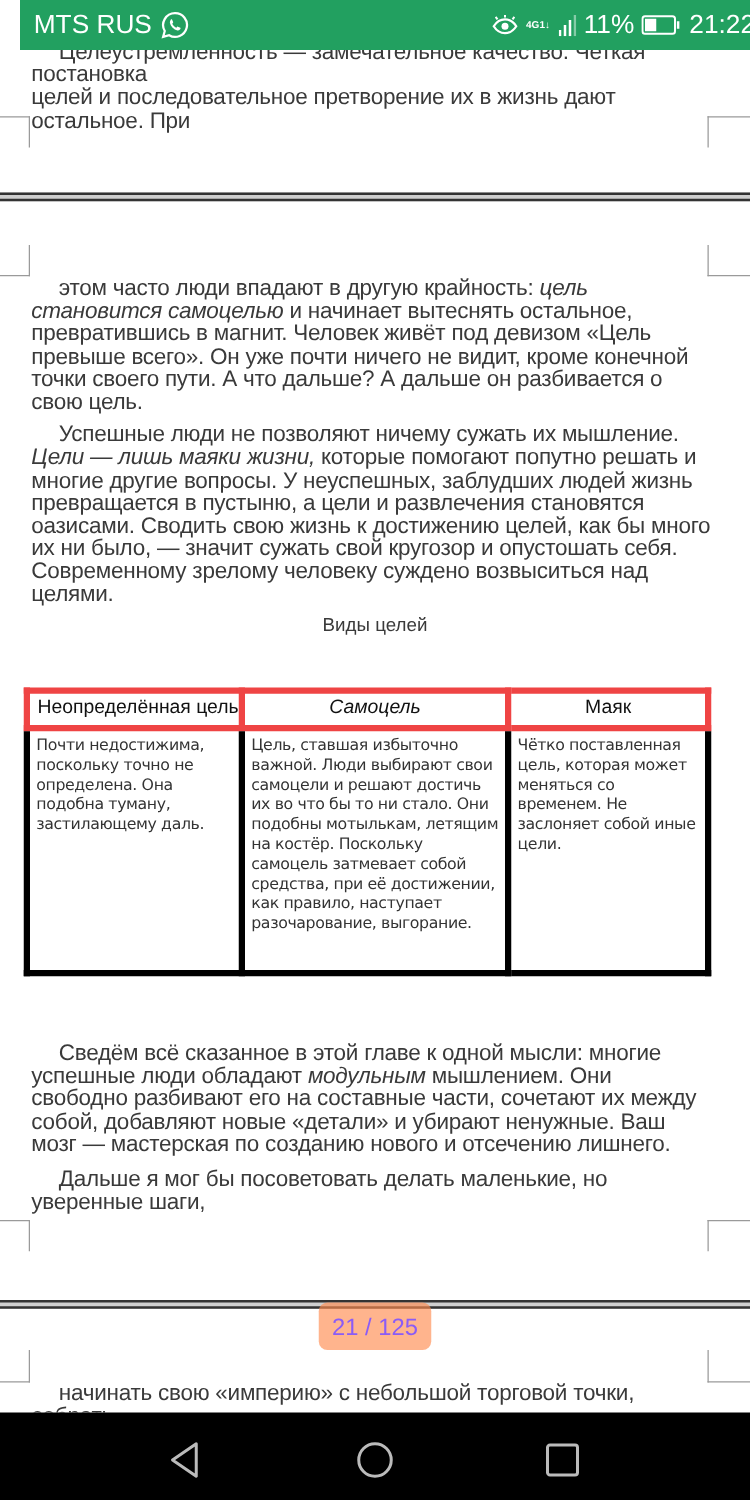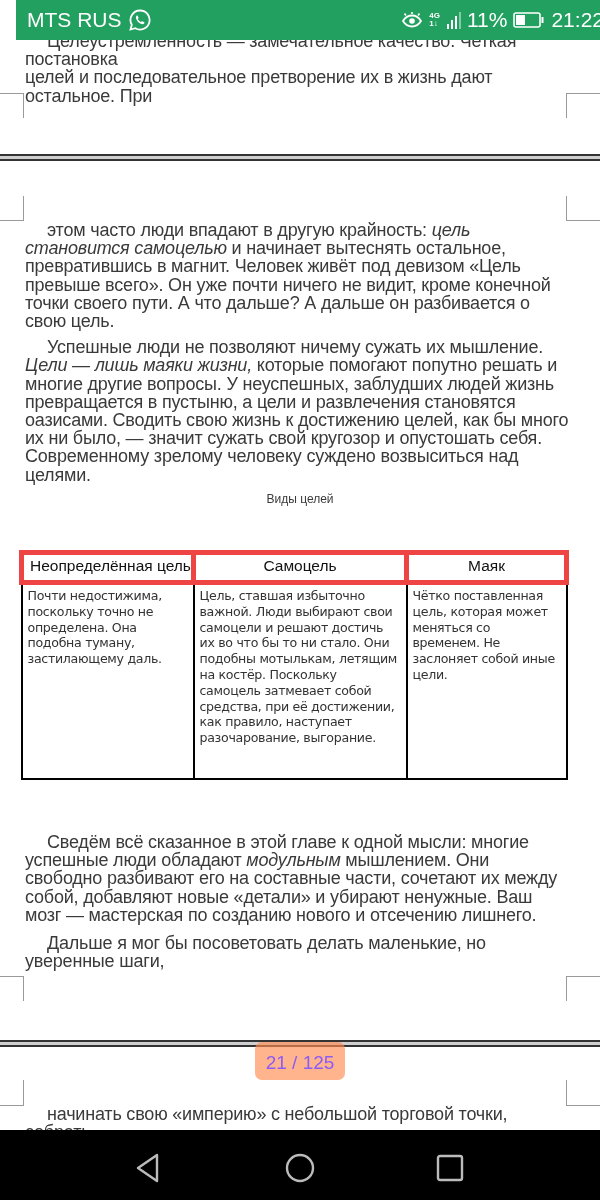--- a/index.html
+++ b/index.html
@@ -5,38 +5,38 @@
   * { box-sizing: border-box; margin: 0; padding: 0; }
   html, body { width: 600px; height: 1200px; overflow: hidden; background: #ffffff; }
   body { position: relative; font-family: "Liberation Sans", sans-serif; color: #333; }
 
   
   .statusbar { position: absolute; left: 16px; top: 0; width: 600px; height: 40px; background: #22a060;
     color: #fff; display: flex; align-items: center; justify-content: space-between; padding: 0 12px 0 11px; z-index: 10; }
   .sb-left { display: flex; align-items: center; gap: 6px; font-size: 21px; }
   .sb-right { display: flex; align-items: center; gap: 6px; font-size: 21px; }
   .sb-icon { display: inline-flex; align-items: center; }
-  .netlbl { font-size: 8px; line-height: 8px; font-weight: bold; display: flex; flex-direction: column; margin-right: 1px; }
+  .netlbl { font-size: 8px; line-height: 8px; font-weight: bold; display: flex; margin-right: 1px; }
 
   
   .viewer { position: absolute; left: 0; top: 40px; width: 600px; height: 1090px; overflow: hidden; background: #fff; }
   .page-text { position: absolute; left: 25px; width: 545px; font-size: 18px; line-height: 18.2px; color: #3a3a3a;
     font-family: "Liberation Sans", sans-serif; letter-spacing: -0.2px; }
   .page-text p { margin: 0 0 8px 0; text-indent: 22px; }
   .page-text i { font-style: italic; }
   .crn { position: absolute; border-color: #9a9a9a; border-style: solid; }
   .page-sep { position: absolute; left: 0; width: 600px; height: 7px; border-top: 2px solid #333; border-bottom: 2px solid #333; background: #cfcfcf; }
 
-  .caption { position: absolute; left: 0; width: 600px; text-align: center; font-size: 12px; color: #3a3a3a; }
+  .caption { position: absolute; left: 0; width: 600px; text-align: center; font-size: 15px; color: #3a3a3a; }
 
   table.goals { position: absolute; left: 19px; top: 510px; width: 550px; border-collapse: collapse; }
   table.goals th { border: 5px solid #ef4444; font-weight: normal; font-size: 15.5px; color: #111; height: 30px;
     text-align: center; vertical-align: top; padding-top: 2px; }
   table.goals th.first { text-align: left; padding-left: 6px; }
-  table.goals td { border: 2px solid #000000; vertical-align: top; font-size: 12.6px; line-height: 15.8px; color: #333;
+  table.goals td { border: 5px solid #000000; vertical-align: top; font-size: 12.6px; line-height: 15.8px; color: #333;
     padding: 3px 5px 0 5px; height: 196px; font-family: "DejaVu Sans", sans-serif; letter-spacing: -0.3px; }
 
   .page-badge { position: absolute; left: 255px; top: 1042px; width: 90px; height: 38px; background: rgba(255,140,80,0.65);
     border-radius: 7px; text-align: center; font-size: 19px; color: #8b5cf6; padding-top: 10px; z-index: 5; }
 
   
   .navbar { position: absolute; left: 0; top: 1130px; width: 600px; height: 70px; background: #000;
     display: flex; align-items: center; justify-content: center; }
   .nav-btn { position: absolute; top: 20px; width: 36px; height: 36px; display: flex; align-items: center; justify-content: center; }
 </style>
@@ -104,21 +104,21 @@
     <p><span>этом часто люди впадают в другую крайность: </span><i>цель становится самоцелью</i><span> и начинает вытеснять остальное, превратившись в магнит. Человек живёт под девизом «Цель превыше всего». Он уже почти ничего не видит, кроме конечной точки своего пути. А что дальше? А дальше он разбивается о свою цель.</span></p>
     <p><span>Успешные люди не позволяют ничему сужать их мышление. </span><i>Цели — лишь маяки жизни,</i><span> которые помогают попутно решать и многие другие вопросы. У неуспешных, заблудших людей жизнь превращается в пустыню, а цели и развлечения становятся оазисами. Сводить свою жизнь к достижению целей, как бы много их ни было, — значит сужать свой кругозор и опустошать себя. Современному зрелому человеку суждено возвыситься над целями.</span></p>
   </div>
 
   <div class="caption" style="top:452px;">Виды целей</div>
 
   <table class="goals">
     <thead>
       <tr>
         <th class="first" style="width:172px;">Неопределённая цель</th>
-        <th style="width:213px;">Самоцель</th>
+        <th style="width:213px;font-style:italic;">Самоцель</th>
         <th>Маяк</th>
       </tr>
     </thead>
     <tbody>
       <tr>
         <td>Почти недостижима, поскольку точно не определена. Она подобна туману, застилающему даль.</td>
         <td>Цель, ставшая избыточно важной. Люди выбирают свои самоцели и решают достичь их во что бы то ни стало. Они подобны мотылькам, летящим на костёр. Поскольку самоцель затмевает собой средства, при её достижении, как правило, наступает разочарование, выгорание.</td>
         <td>Чётко поставленная цель, которая может меняться со временем. Не заслоняет собой иные цели.</td>
       </tr>
     </tbody>

